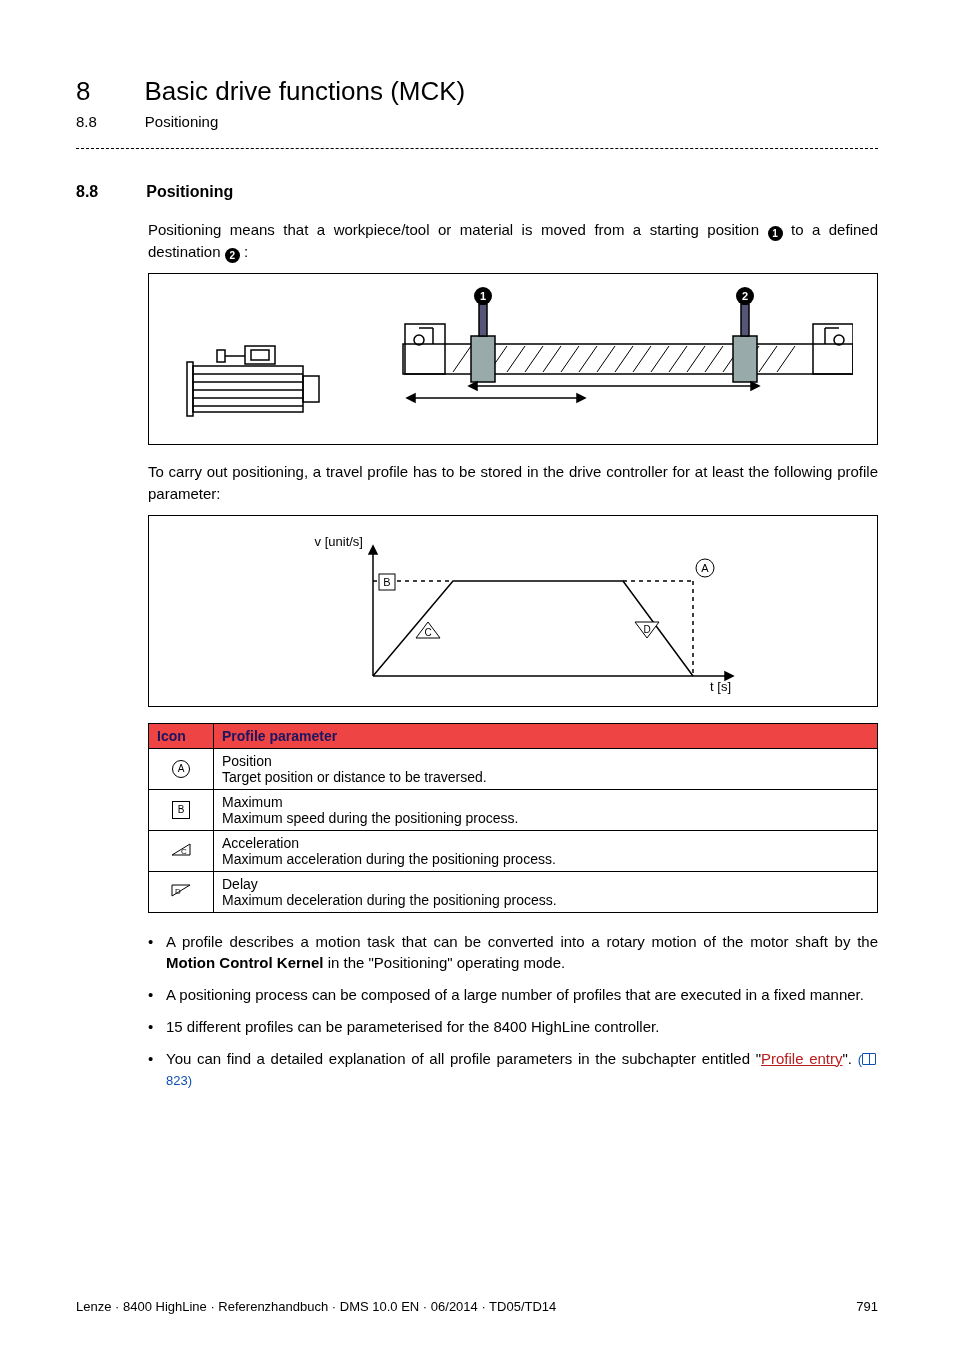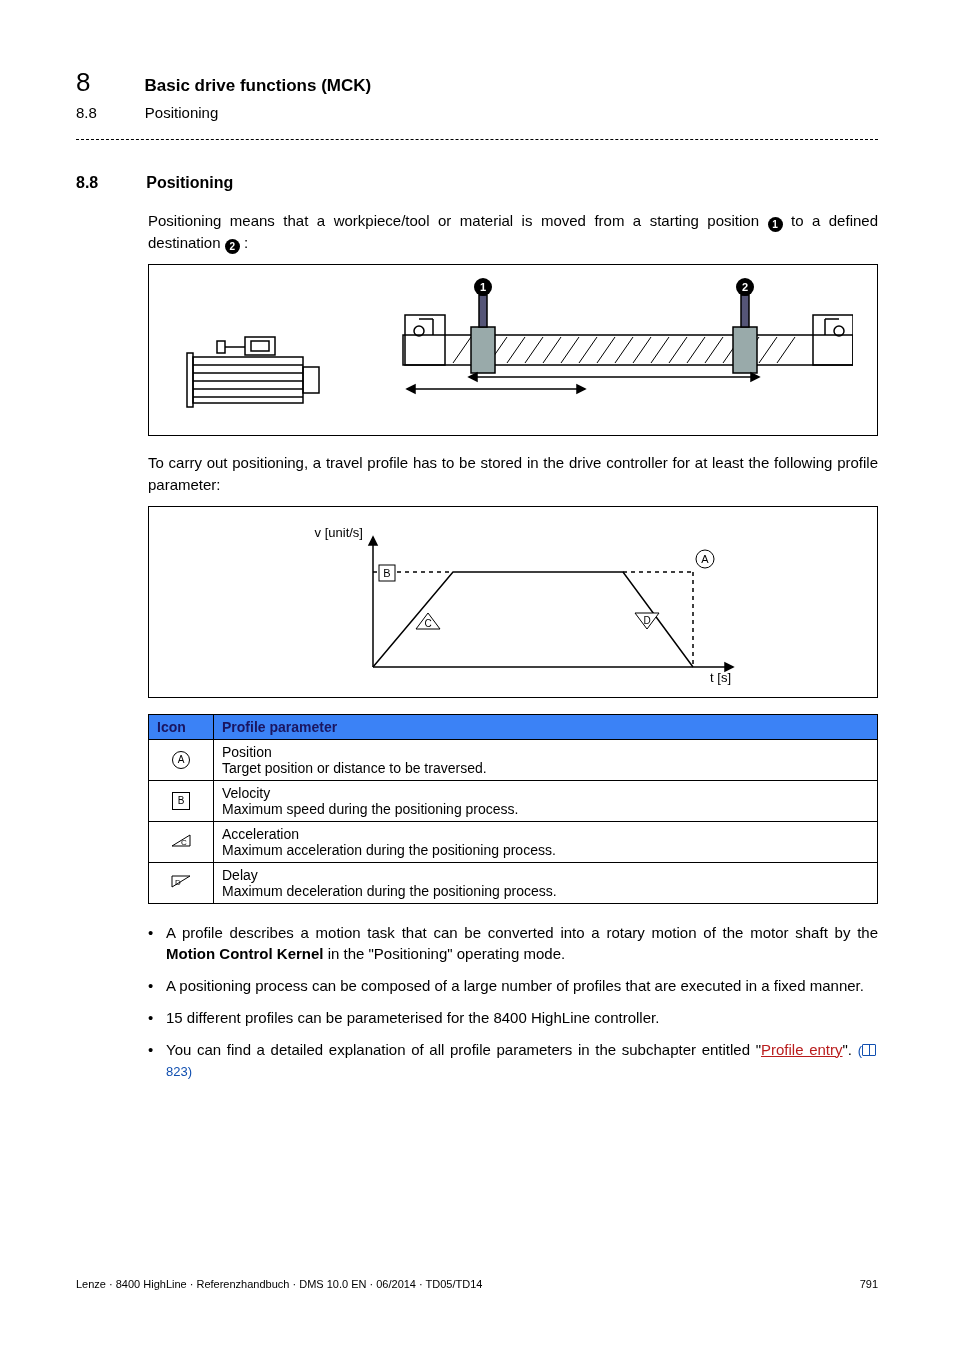--- a/index.html
+++ b/index.html
@@ -24,22 +24,22 @@
     display: flex;
     align-items: baseline;
     gap: 54px;
     margin-bottom: 6px;
   }
   .chapter-num {
     font-size: 26px;
     font-weight: 400;
   }
   .chapter-title {
-    font-size: 17px;
-    font-weight: 700;
+    font-size: 26px;
+    font-weight: 400;
     margin-top: 16px;
   }
   .subchapter-line {
     display: flex;
     align-items: baseline;
     gap: 48px;
     font-size: 15px;
     margin-bottom: 14px;
   }
   .dashed-rule {
@@ -89,21 +89,21 @@
     margin-bottom: 18px;
     font-size: 14px;
   }
   table.params th, table.params td {
     border: 1px solid #000;
     padding: 4px 8px;
     text-align: left;
     vertical-align: top;
   }
   table.params th {
-    background: #3b82f6;
+    background: #ef4444;
     color: #1a1560;
     font-weight: bold;
   }
   table.params td.icon-cell {
     width: 48px;
     text-align: center;
     vertical-align: middle;
   }
   .cell-b { font-weight: normal; display: block; }
   ul.bullets {
@@ -148,24 +148,24 @@
     left: 50%;
     top: 0;
     bottom: 0;
     width: 1px;
     background: #104fb0;
   }
   .footer {
     position: absolute;
     left: 76px;
     right: 76px;
-    bottom: 60px;
+    bottom: 36px;
     display: flex;
     justify-content: space-between;
-    font-size: 11px;
+    font-size: 13px;
     color: #000;
   }
   
   .icon-circle-a {
     display: inline-block;
     width: 16px; height: 16px;
     border: 1px solid #000;
     border-radius: 50%;
     font-size: 10px;
     line-height: 16px;
@@ -344,21 +344,21 @@
           <td>
             <span class="cell-b">Position</span>
             <span>Target position or distance to be traversed.</span>
           </td>
         </tr>
         <tr>
           <td class="icon-cell">
             <span class="icon-square-b">B</span>
           </td>
           <td>
-            <span class="cell-b">Velocity</span>
+            <span class="cell-b">Maximum</span>
             <span>Maximum speed during the positioning process.</span>
           </td>
         </tr>
         <tr>
           <td class="icon-cell">
             <span class="icon-tri">
               <svg width="22" height="14">
                   <polygon points="2,13 20,13 20,2" fill="#fff" stroke="#000"></polygon>
                   <text x="14" y="12" font-size="8" text-anchor="middle">C</text>
                 </svg>

